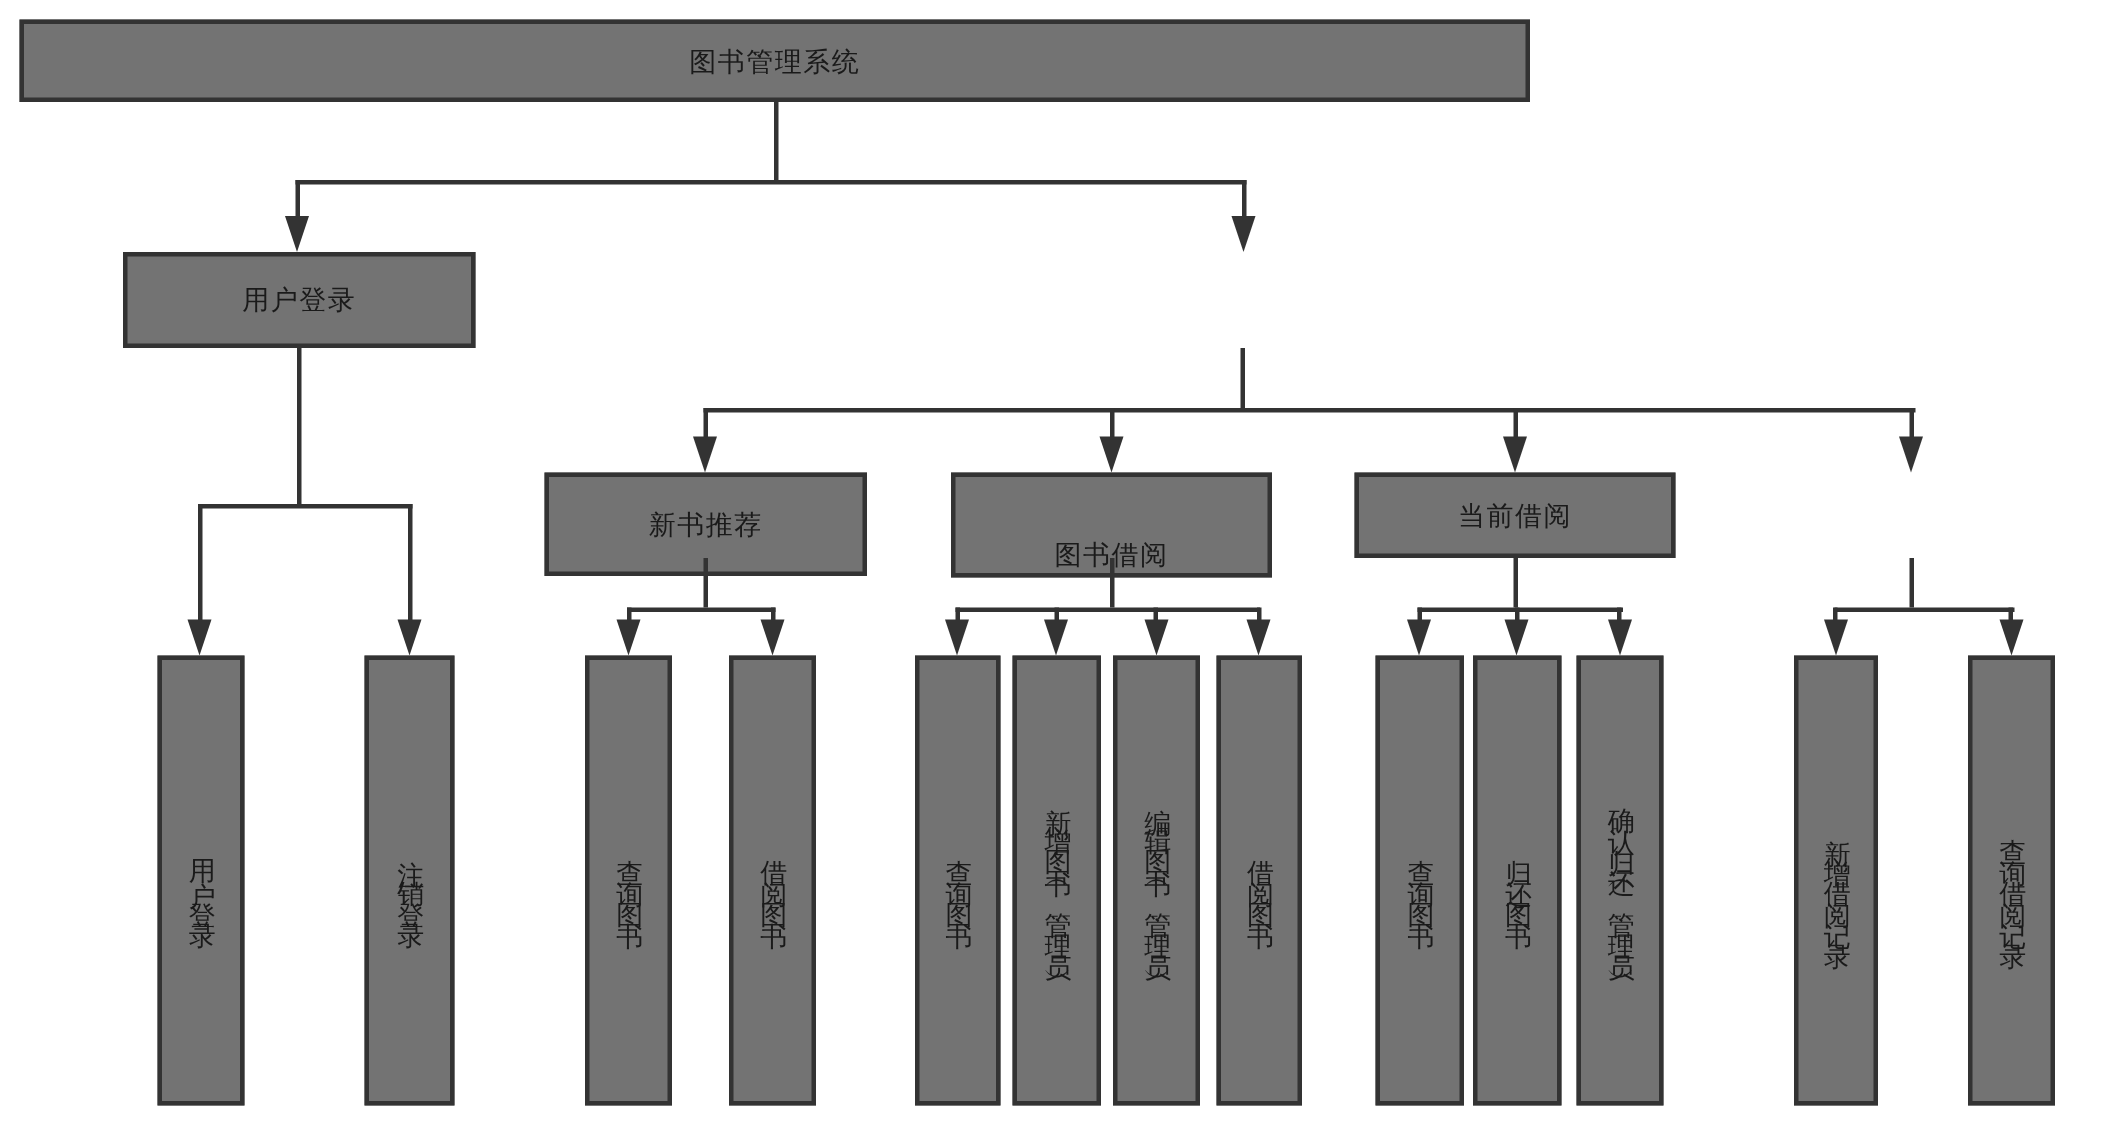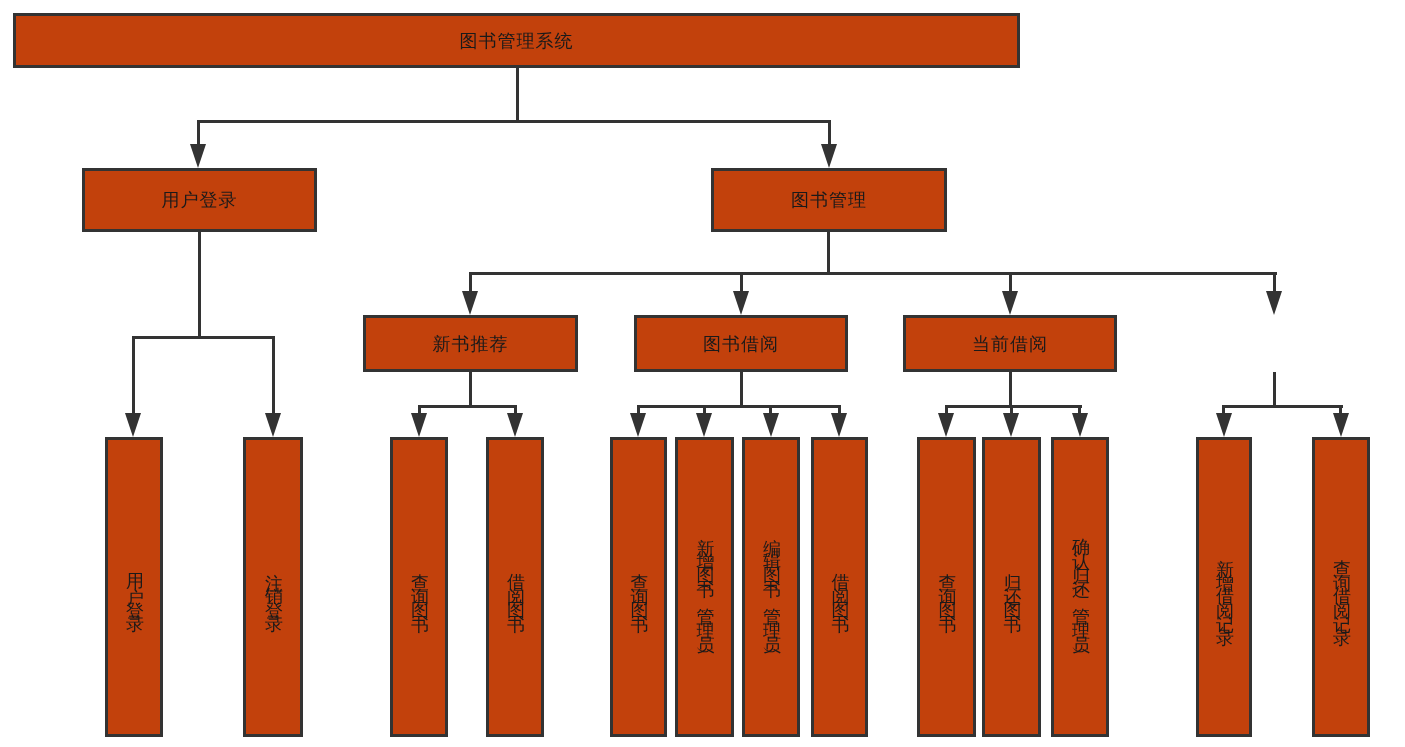--- a/index.html
+++ b/index.html
@@ -11,21 +11,21 @@
   .canvas {
     position: relative;
     width: 1405px;
     height: 747px;
     background: #ffffff;
     overflow: hidden;
   }
   .box {
     position: absolute;
     border: 3px solid #333333;
-    background: #c2410c;
+    background: #737373;
     display: flex;
     align-items: center;
     justify-content: center;
     font-size: 18px;
     letter-spacing: 1px;
     color: #1a1a1a;
   }
   .vtext {
     writing-mode: vertical-rl;
     text-orientation: mixed;
@@ -67,46 +67,43 @@
   <div class="line" style="left:516px; top:68px; width:3px; height:52px;"></div>
   <div class="line" style="left:197px; top:120px; width:634px; height:3px;"></div>
   <div class="line" style="left:197px; top:120px; width:3px; height:28px;"></div>
   <div class="arrow" style="left:190px; top:144px;"></div>
   <div class="line" style="left:828px; top:120px; width:3px; height:28px;"></div>
   <div class="arrow" style="left:821px; top:144px;"></div>
 
   <div class="box" style="left:82px; top:168px; width:235px; height:64px;">
     <span>用户登录</span>
   </div>
-  <div class="box" style="left:711px; top:168px; width:236px; height:64px;">
-    <span>图书管理</span>
-  </div>
 
   <div class="line" style="left:198px; top:232px; width:3px; height:104px;"></div>
   <div class="line" style="left:132px; top:336px; width:143px; height:3px;"></div>
   <div class="line" style="left:132px; top:336px; width:3px; height:79px;"></div>
   <div class="arrow" style="left:125px; top:413px;"></div>
   <div class="line" style="left:272px; top:336px; width:3px; height:79px;"></div>
   <div class="arrow" style="left:265px; top:413px;"></div>
 
   <div class="line" style="left:827px; top:232px; width:3px; height:40px;"></div>
   <div class="line" style="left:469px; top:272px; width:808px; height:3px;"></div>
   <div class="line" style="left:469px; top:272px; width:3px; height:21px;"></div>
   <div class="arrow" style="left:462px; top:291px;"></div>
   <div class="line" style="left:740px; top:272px; width:3px; height:21px;"></div>
   <div class="arrow" style="left:733px; top:291px;"></div>
   <div class="line" style="left:1009px; top:272px; width:3px; height:21px;"></div>
   <div class="arrow" style="left:1002px; top:291px;"></div>
   <div class="line" style="left:1273px; top:272px; width:3px; height:21px;"></div>
   <div class="arrow" style="left:1266px; top:291px;"></div>
 
-  <div class="box" style="left:363px; top:315px; width:215px; height:57px;">
+  <div class="box" style="left:363px; top:315px; width:215px; height:69px;">
     <span>新书推荐</span>
   </div>
-  <div class="box" style="left:634px; top:315px; width:214px; height:57px;">
+  <div class="box" style="left:634px; top:315px; width:214px; height:70px;align-items:flex-end;">
     <span>图书借阅</span>
   </div>
   <div class="box" style="left:903px; top:315px; width:214px; height:57px;">
     <span>当前借阅</span>
   </div>
 
   <div class="line" style="left:469px; top:372px; width:3px; height:33px;"></div>
   <div class="line" style="left:418px; top:405px; width:99px; height:3px;"></div>
   <div class="line" style="left:418px; top:405px; width:3px; height:10px;"></div>
   <div class="arrow" style="left:411px; top:413px;"></div>

